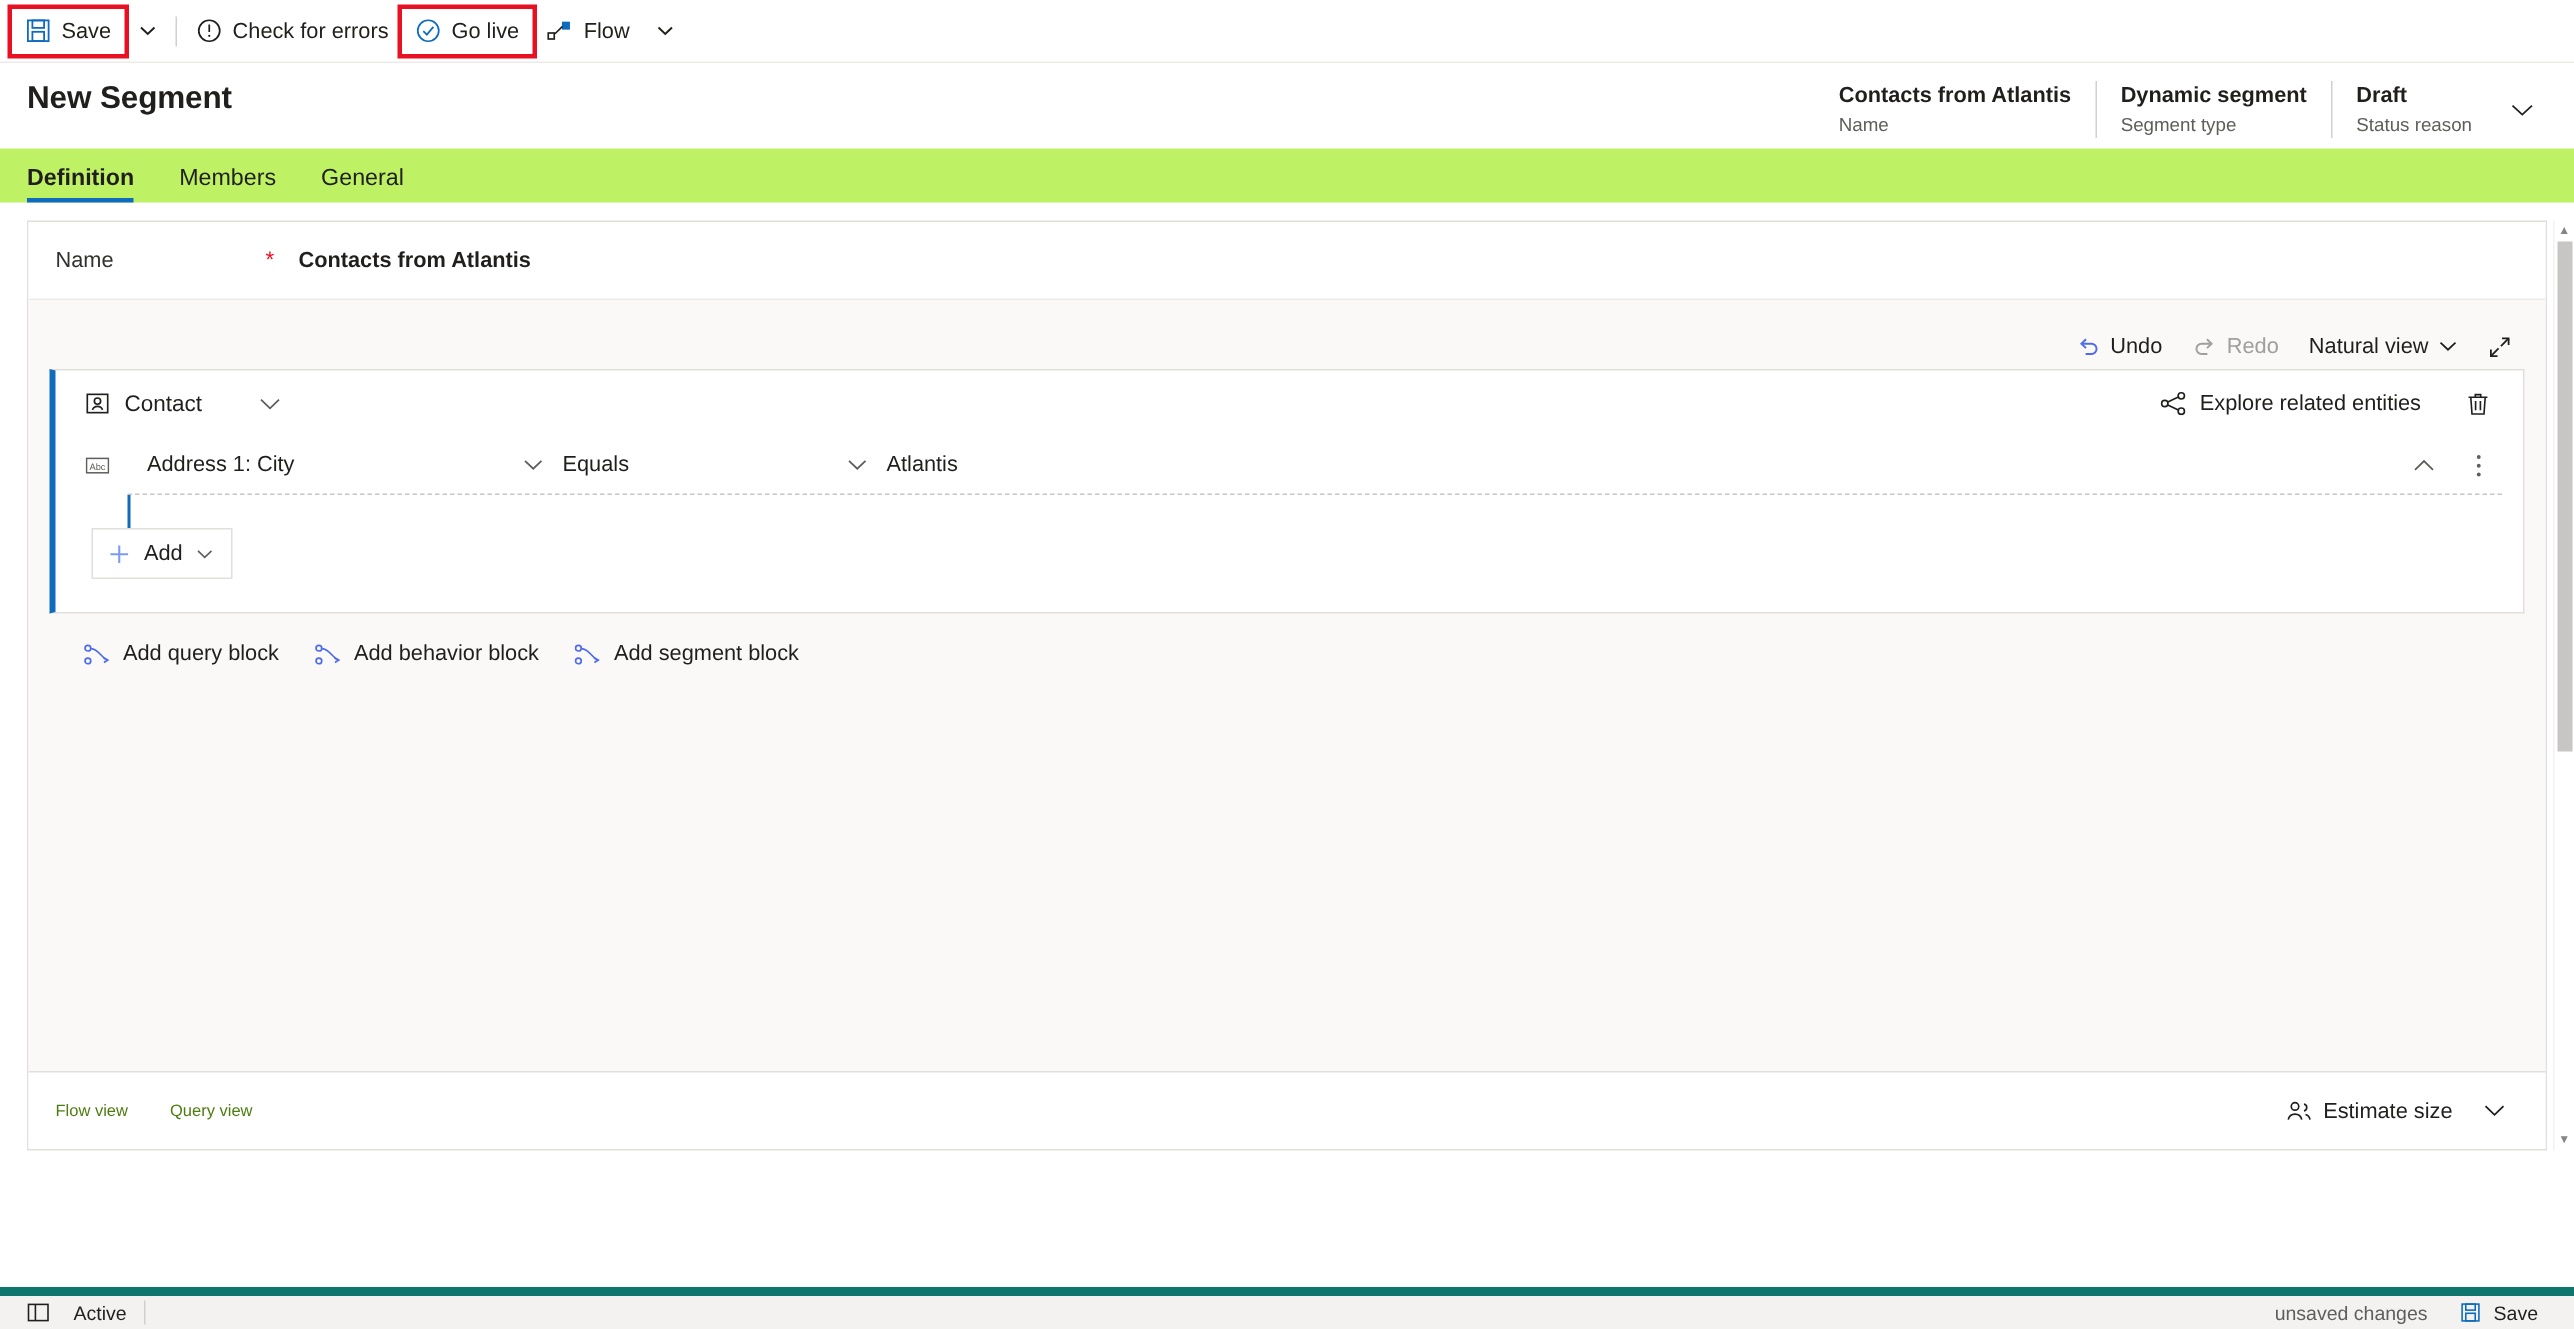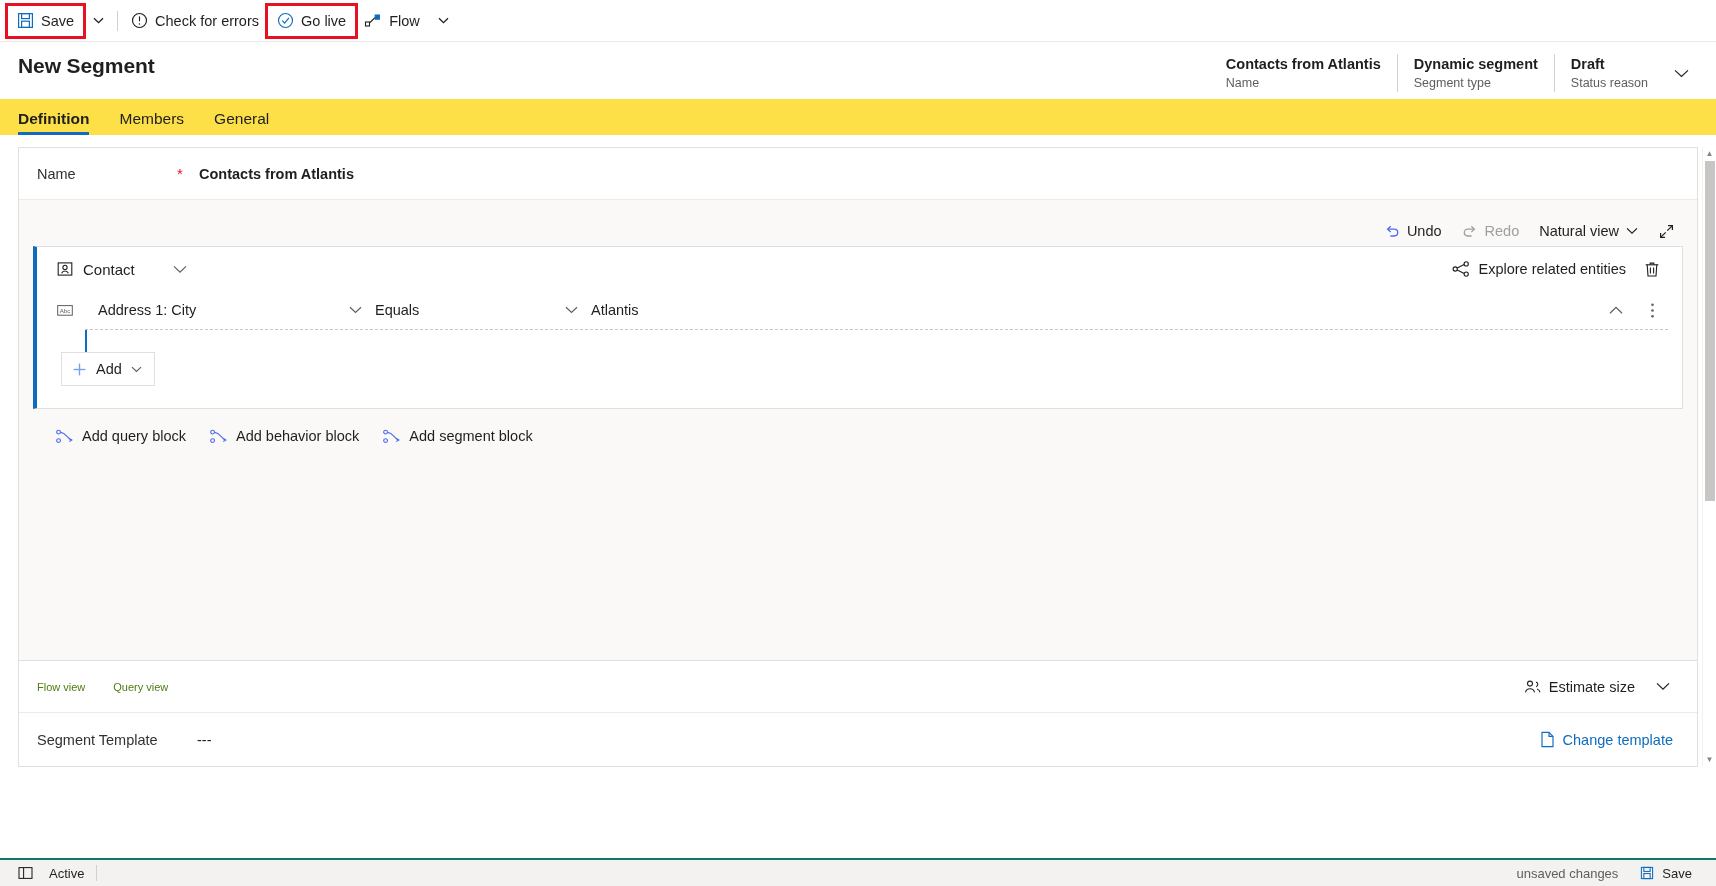--- a/index.html
+++ b/index.html
@@ -49,21 +49,21 @@
     padding: 0 16px;
     border-left: 1px solid #d2d0ce;
     display: flex; flex-direction: column; justify-content: center; min-height: 38px;
   }
   .hm-col:first-child { border-left: none; }
   .hm-val { font-size: 14.5px; font-weight: 700; color: #201f1e; line-height: 19px; }
   .hm-lbl { font-size: 12.5px; color: #605e5c; line-height: 17px; margin-top: 1px; }
   .hm-caret { display: flex; align-items: center; justify-content: center; width: 34px; height: 38px; cursor: pointer; }
 
   
-  .tabs { flex: 0 0 36px; display: flex; align-items: flex-end; padding: 0 18px; background: #fde047; }
+  .tabs { flex: 0 0 36px; display: flex; align-items: flex-end; padding: 0 18px; background: #bef264; }
   .tab {
     position: relative; font-size: 15.5px; color: #201f1e;
     padding: 0 0 7px 0; margin-right: 30px; cursor: pointer;
   }
   .tab.active { font-weight: 700; }
   .tab.active::after {
     content: ""; position: absolute; left: 0; right: 0; bottom: 0;
     height: 3px; background: #0f6cbd;
   }
 
@@ -97,21 +97,21 @@
   
   .blockwrap { padding: 0 14px; }
   .qblock {
     background: #ffffff; border: 1px solid #e1dfdd;
     border-left: 4px solid #0f6cbd;
     position: relative;
   }
   .qb-head { display: flex; align-items: center; height: 44px; padding: 0 14px 0 20px; }
   .qb-ent { display: flex; align-items: center; gap: 10px; font-size: 15px; color: #201f1e; text-align: center; }
   .qb-head-caret { width: 34px; display: flex; justify-content: center; align-items: center; cursor: pointer; margin-left: 28px; }
-  .qb-head-right { margin-left: auto; display: flex; align-items: flex-start; gap: 2px; }
+  .qb-head-right { margin-left: auto; display: flex; align-items: flex-start; gap: 14px; }
   .qb-link {
     display: flex; align-items: center; gap: 9px; font-size: 14.5px;
     color: #201f1e; height: 30px; padding: 0 8px; cursor: pointer;
   }
   .icon-btn { width: 32px; height: 30px; display: flex; align-items: center; justify-content: center; cursor: pointer; }
 
   .cond { display: flex; align-items: center; height: 38px; padding: 0 14px 0 20px; position: relative; }
   .c-attr { display: flex; align-items: center; gap: 25px; width: 278px; font-size: 14.5px; color: #201f1e; }
   .c-caret { width: 40px; display: flex; justify-content: center; cursor: pointer; }
   .c-op { width: 176px; font-size: 14.5px; color: #201f1e; }
@@ -163,21 +163,21 @@
     background: #fff; border-left: 1px solid #f3f2f1;
     display: flex; flex-direction: column; align-items: center;
   }
   .sc-arrow { font-size: 8px; color: #858585; height: 14px; line-height: 14px; cursor: pointer; }
   .sc-track { flex: 1 1 auto; width: 14px; position: relative; }
   .sc-thumb { position: absolute; top: 0; left: 2px; width: 10px; height: 340px; background: #c8c6c4; cursor: pointer; }
 
   
   .statusbar {
     flex: 0 0 28px; display: flex; align-items: center;
-    padding: 0 10px; background: #f3f2f1; border-top: 2px solid #0f766e;
+    padding: 0 10px; background: #f3f2f1; border-top: 6px solid #0f766e;
     font-size: 13px; color: #201f1e;
   }
   .sb-item { display: flex; align-items: center; gap: 8px; padding: 0 8px; }
   .sb-sep { width: 1px; height: 16px; background: #d2d0ce; margin: 0 4px; }
   .sb-right { margin-left: auto; display: flex; align-items: center; gap: 14px; padding-right: 6px; }
   .sb-muted { color: #605e5c; }
   svg { display: block; }
 </style>
 </head>
 <body>
@@ -491,35 +491,20 @@
           <div class="icon-btn">
             <span>
               <svg width="14" height="9" viewBox="0 0 14 9" fill="none" stroke="#201f1e" stroke-width="1.2">
                   <path d="M1 1.4 L7 7.2 L13 1.4"></path>
                 </svg>
             </span>
           </div>
         </div>
       </div>
 
-      <div class="templrow">
-        <div class="t-lbl">Segment Template</div>
-        <div class="t-val">---</div>
-        <div class="t-right">
-          <div class="lnkblue">
-            <span>
-              <svg width="15" height="17" viewBox="0 0 15 17" fill="none" stroke="#0f6cbd" stroke-width="1.15">
-                <path d="M2 1.4 H9 L13 5.4 V15.6 H2 Z"></path>
-                  <path d="M9 1.4 V5.4 H13"></path>
-              </svg>
-            </span>
-            <span>Change template</span>
-          </div>
-        </div>
-      </div>
     </div>
 
     <div class="scrollcol">
       <div class="sc-arrow">▲</div>
       <div class="sc-track">
         <div class="sc-thumb"></div>
       </div>
       <div class="sc-arrow">▼</div>
     </div>
   </div>

